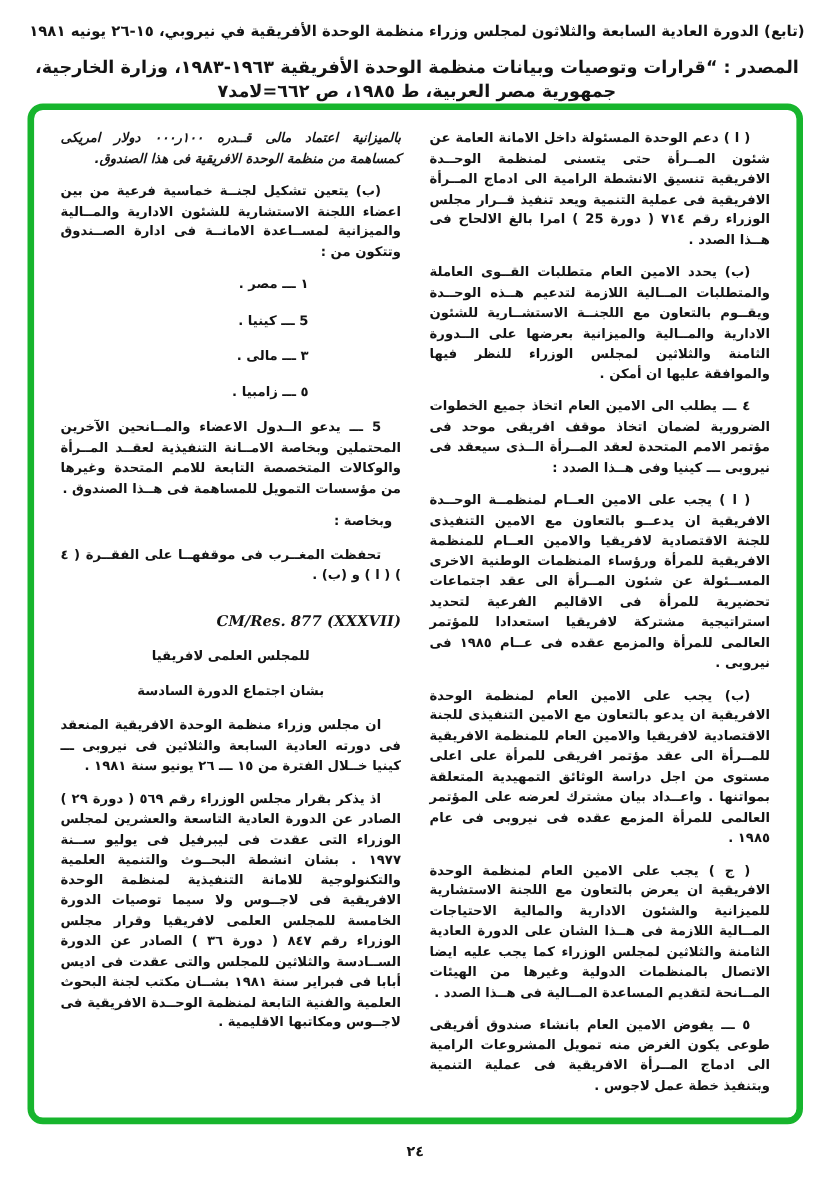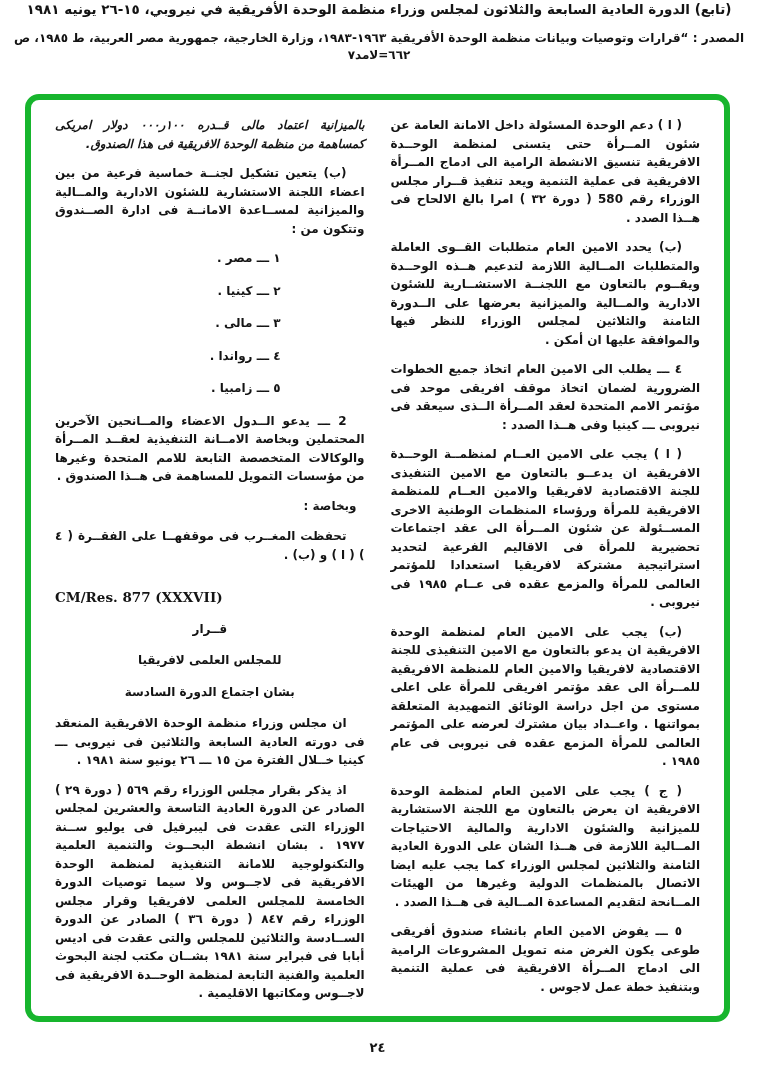--- a/index.html
+++ b/index.html
@@ -8,28 +8,29 @@
     width:758px;height:1078px;
     background:#fff;
     font-family:"DejaVu Sans",sans-serif;
     color:#141414;
     overflow:hidden;
   }
   
   .doc-header{
     direction:rtl;
     text-align:center;
+    padding-top:20px;
   }
   .session-line{
     font-size:13.5px;
     font-weight:bold;
     line-height:1.4;
   }
   .source-line{
-    font-size:12px;
+    font-size:16px;
     font-weight:bold;
     margin-top:11px;
     line-height:1.4;
   }
   
   .frame{
     position:absolute;
     left:25px;top:94px;
     width:705px;height:928px;
     box-sizing:border-box;
@@ -59,25 +60,26 @@
     text-indent:0 !important;
     padding-right:84px;
     margin:0 0 14px 0 !important;
   }
   .note-label{
     text-indent:8px !important;
     margin:2px 0 12px 0 !important;
   }
   .latin{
     direction:ltr;
-    text-align:left;
+    text-align:right;
     text-indent:0 !important;
     font-family:"DejaVu Serif","Liberation Serif",serif;
     font-size:13.5px;
     margin:24px 0 6px 0 !important;
+    font-style:italic;
   }
   .centered{
     text-align:center;
     text-indent:0 !important;
     margin:13px 0 13px 0 !important;
   }
   
   .page-number{
     position:absolute;
     left:25px;top:1040px;
@@ -95,43 +97,41 @@
 
   <div class="doc-header">
     <div class="session-line">(تابع) الدورة العادية السابعة والثلاثون لمجلس وزراء منظمة الوحدة الأفريقية في نيروبي، ١٥-٢٦ يونيه ١٩٨١</div>
     <div class="source-line">المصدر : “قرارات وتوصيات وبيانات منظمة الوحدة الأفريقية ١٩٦٣-١٩٨٣، وزارة الخارجية، جمهورية مصر العربية، ط ١٩٨٥، ص ٦٦٢=لامد٧</div>
   </div>
 
   <div class="frame">
     <div class="cols">
 
       <div class="col">
-        <p>( ا ) دعم الوحدة المسئولة داخل الامانة العامة عن شئون المــرأة حتى يتسنى لمنظمة الوحــدة الافريقية تنسيق الانشطة الرامية الى ادماج المــرأة الافريقية فى عملية التنمية ويعد تنفيذ قــرار مجلس الوزراء رقم 580 ( دورة ٣٢ ) امرا بالغ الالحاح فى هــذا الصدد .</p>
+        <p>( ا ) دعم الوحدة المسئولة داخل الامانة العامة عن شئون المــرأة حتى يتسنى لمنظمة الوحــدة الافريقية تنسيق الانشطة الرامية الى ادماج المــرأة الافريقية فى عملية التنمية ويعد تنفيذ قــرار مجلس الوزراء رقم ٧١٤ ( دورة 25 ) امرا بالغ الالحاح فى هــذا الصدد .</p>
         <p>(ب) يحدد الامين العام متطلبات القــوى العاملة والمتطلبات المــالية اللازمة لتدعيم هــذه الوحــدة ويقــوم بالتعاون مع اللجنــة الاستشــارية للشئون الادارية والمــالية والميزانية بعرضها على الــدورة الثامنة والثلاثين لمجلس الوزراء للنظر فيها والموافقة عليها ان أمكن .</p>
         <p>٤ ـــ يطلب الى الامين العام اتخاذ جميع الخطوات الضرورية لضمان اتخاذ موقف افريقى موحد فى مؤتمر الامم المتحدة لعقد المــرأة الــذى سيعقد فى نيروبى ـــ كينيا وفى هــذا الصدد :</p>
         <p>( ا ) يجب على الامين العــام لمنظمــة الوحــدة الافريقية ان يدعــو بالتعاون مع الامين التنفيذى للجنة الاقتصادية لافريقيا والامين العــام للمنظمة الافريقية للمرأة ورؤساء المنظمات الوطنية الاخرى المســئولة عن شئون المــرأة الى عقد اجتماعات تحضيرية للمرأة فى الاقاليم الفرعية لتحديد استراتيجية مشتركة لافريقيا استعدادا للمؤتمر العالمى للمرأة والمزمع عقده فى عــام ١٩٨٥ فى نيروبى .</p>
         <p>(ب) يجب على الامين العام لمنظمة الوحدة الافريقية ان يدعو بالتعاون مع الامين التنفيذى للجنة الاقتصادية لافريقيا والامين العام للمنظمة الافريقية للمــرأة الى عقد مؤتمر افريقى للمرأة على اعلى مستوى من اجل دراسة الوثائق التمهيدية المتعلقة بمواتنها . واعــداد بيان مشترك لعرضه على المؤتمر العالمى للمرأة المزمع عقده فى نيروبى فى عام ١٩٨٥ .</p>
         <p>( ج ) يجب على الامين العام لمنظمة الوحدة الافريقية ان يعرض بالتعاون مع اللجنة الاستشارية للميزانية والشئون الادارية والمالية الاحتياجات المــالية اللازمة فى هــذا الشان على الدورة العادية الثامنة والثلاثين لمجلس الوزراء كما يجب عليه ايضا الاتصال بالمنظمات الدولية وغيرها من الهيئات المــانحة لتقديم المساعدة المــالية فى هــذا الصدد .</p>
         <p>٥ ـــ يفوض الامين العام بانشاء صندوق أفريقى طوعى يكون الغرض منه تمويل المشروعات الرامية الى ادماج المــرأة الافريقية فى عملية التنمية وبتنفيذ خطة عمل لاجوس .</p>
 
       </div>
 
       <div class="col">
         <p class="noindent">بالميزانية اعتماد مالى قــدره ١٠٠ر٠٠٠ دولار امريكى كمساهمة من منظمة الوحدة الافريقية فى هذا الصندوق.</p>
         <p>(ب) يتعين تشكيل لجنــة خماسية فرعية من بين اعضاء اللجنة الاستشارية للشئون الادارية والمــالية والميزانية لمســاعدة الامانــة فى ادارة الصــندوق وتتكون من :</p>
         <div class="member">١ ـــ مصر .</div>
-        <div class="member">٢ ـــ كينيا .</div>
+        <div class="member">5 ـــ كينيا .</div>
         <div class="member">٣ ـــ مالى .</div>
-        <div class="member">٤ ـــ رواندا .</div>
         <div class="member">٥ ـــ زامبيا .</div>
-        <p>2 ـــ يدعو الــدول الاعضاء والمــانحين الآخرين المحتملين وبخاصة الامــانة التنفيذية لعقــد المــرأة والوكالات المتخصصة التابعة للامم المتحدة وغيرها من مؤسسات التمويل للمساهمة فى هــذا الصندوق .</p>
+        <p>5 ـــ يدعو الــدول الاعضاء والمــانحين الآخرين المحتملين وبخاصة الامــانة التنفيذية لعقــد المــرأة والوكالات المتخصصة التابعة للامم المتحدة وغيرها من مؤسسات التمويل للمساهمة فى هــذا الصندوق .</p>
         <p class="note-label">وبخاصة :</p>
         <p>تحفظت المغــرب فى موقفهــا على الفقــرة ( ٤ ) ( ا ) و (ب) .</p>
         <p class="latin">CM/Res. 877 (XXXVII)</p>
-        <p class="centered">قــرار</p>
         <p class="centered">للمجلس العلمى لافريقيا</p>
         <p class="centered">بشان اجتماع الدورة السادسة</p>
         <p>ان مجلس وزراء منظمة الوحدة الافريقية المنعقد فى دورته العادية السابعة والثلاثين فى نيروبى ـــ كينيا خــلال الفترة من ١٥ ـــ ٢٦ يونيو سنة ١٩٨١ .</p>
         <p>اذ يذكر بقرار مجلس الوزراء رقم ٥٦٩ ( دورة ٢٩ ) الصادر عن الدورة العادية التاسعة والعشرين لمجلس الوزراء التى عقدت فى ليبرفيل فى يوليو ســنة ١٩٧٧ . بشان انشطة البحــوث والتنمية العلمية والتكنولوجية للامانة التنفيذية لمنظمة الوحدة الافريقية فى لاجــوس ولا سيما توصيات الدورة الخامسة للمجلس العلمى لافريقيا وقرار مجلس الوزراء رقم ٨٤٧ ( دورة ٣٦ ) الصادر عن الدورة الســادسة والثلاثين للمجلس والتى عقدت فى اديس أبابا فى فبراير سنة ١٩٨١ بشــان مكتب لجنة البحوث العلمية والفنية التابعة لمنظمة الوحــدة الافريقية فى لاجــوس ومكاتبها الاقليمية .</p>
       </div>
 
     </div>
   </div>
 
   <div class="page-number">٢٤</div>

